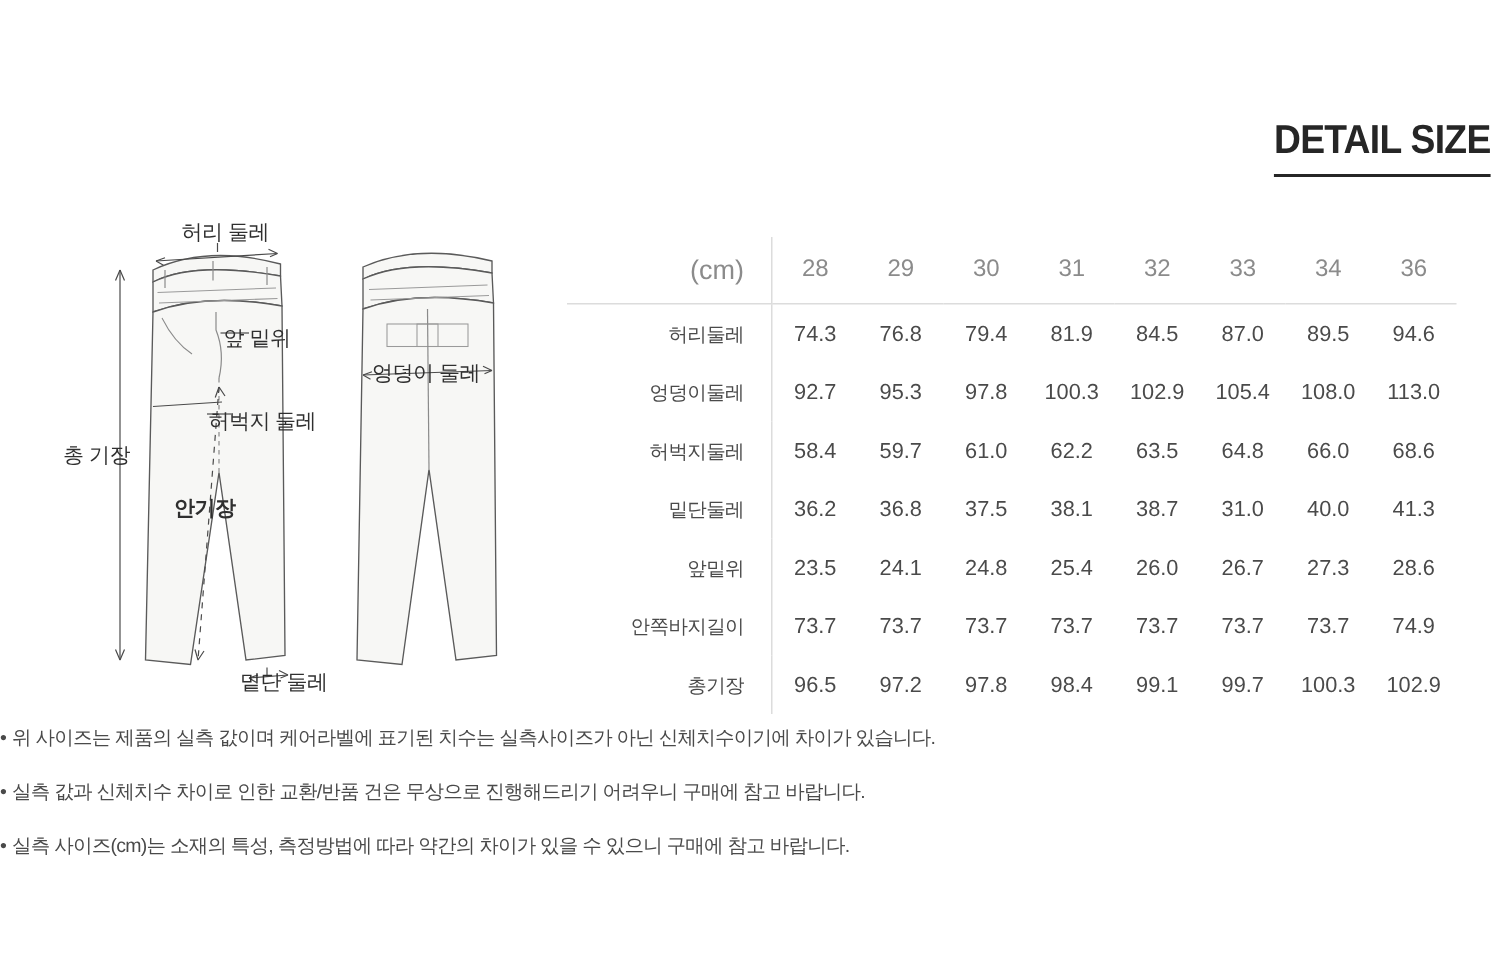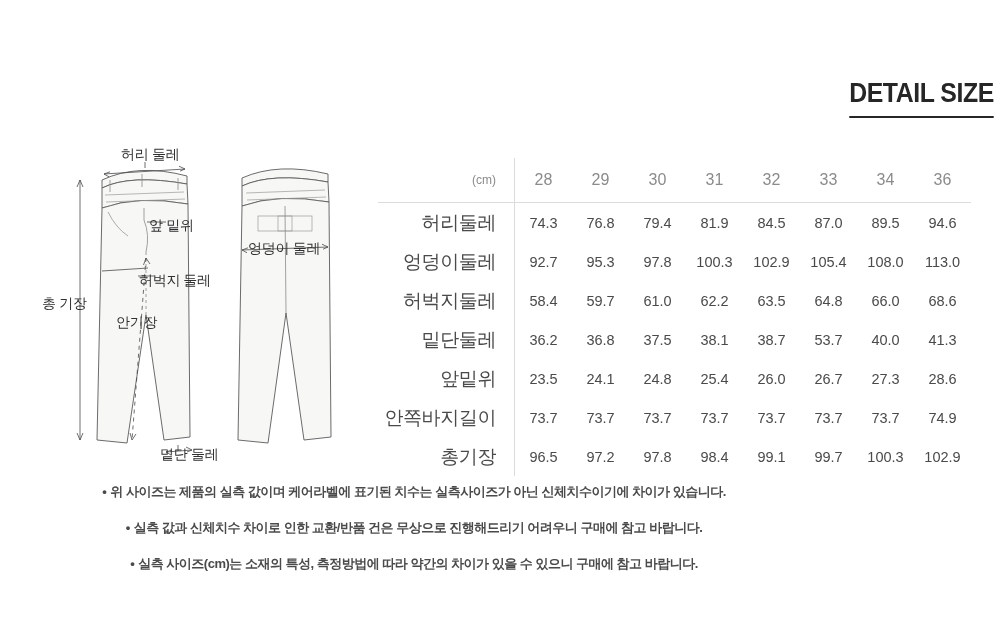--- a/index.html
+++ b/index.html
@@ -49,21 +49,21 @@
   .illus-label {
     position: absolute;
     font-size: 14px;
     color: #2f2f2f;
     white-space: nowrap;
     letter-spacing: -0.3px;
   }
   .lbl-waist   { left: 101px; top: 6px; }
   .lbl-front   { left: 129px; top: 77px; }
   .lbl-thigh   { left: 119px; top: 132px; font-family: Liberation Serif, serif; }
-  .lbl-inseam  { left: 96px;  top: 174px; font-weight: normal; }
+  .lbl-inseam  { left: 96px;  top: 190px; font-weight: bold; }
   .lbl-total   { left: 22px;  top: 155px; }
   .lbl-hip     { left: 228px; top: 100px; }
   .lbl-hem     { left: 140px; top: 306px; }
 
   
   .size-table {
     position: absolute;
     left: 378px;
     top: 158px;
     border-collapse: collapse;
@@ -80,51 +80,50 @@
     color: #8b8b8b;
     text-align: center;
     vertical-align: middle;
     border-bottom: 1px solid #dcdcdc;
   }
   .size-table thead th.corner {
     width: 118px;
     text-align: right;
     padding-right: 18px;
     color: #8b8b8b;
-    font-size: 12px;
+    font-size: 18px;
     border-right: 1px solid #dcdcdc;
   }
   .size-table tbody th {
     width: 118px;
     height: 39px;
     text-align: right;
     padding-right: 18px;
-    font-size: 19px;
+    font-size: 13px;
     color: #4a4a4a;
     letter-spacing: -0.4px;
     border-right: 1px solid #dcdcdc;
     vertical-align: middle;
   }
   .size-table tbody td {
     width: 57px;
     height: 39px;
     text-align: center;
     font-size: 14.5px;
     color: #4a4a4a;
     vertical-align: middle;
   }
 
   
   .notes {
     position: absolute;
     left: 0;
     top: 483px;
     width: 828px;
-    text-align: center;
-    font-weight: bold;
+    text-align: left;
   }
   .note {
     font-size: 13px;
     color: #4a4a4a;
     letter-spacing: -0.5px;
     margin-bottom: 18px;
     white-space: nowrap;
   }
   .note .bullet {
     color: #4a4a4a;
@@ -261,21 +260,21 @@
       <td>66.0</td>
       <td>68.6</td>
     </tr>
     <tr>
       <th>밑단둘레</th>
       <td>36.2</td>
       <td>36.8</td>
       <td>37.5</td>
       <td>38.1</td>
       <td>38.7</td>
-      <td>53.7</td>
+      <td>31.0</td>
       <td>40.0</td>
       <td>41.3</td>
     </tr>
     <tr>
       <th>앞밑위</th>
       <td>23.5</td>
       <td>24.1</td>
       <td>24.8</td>
       <td>25.4</td>
       <td>26.0</td>

